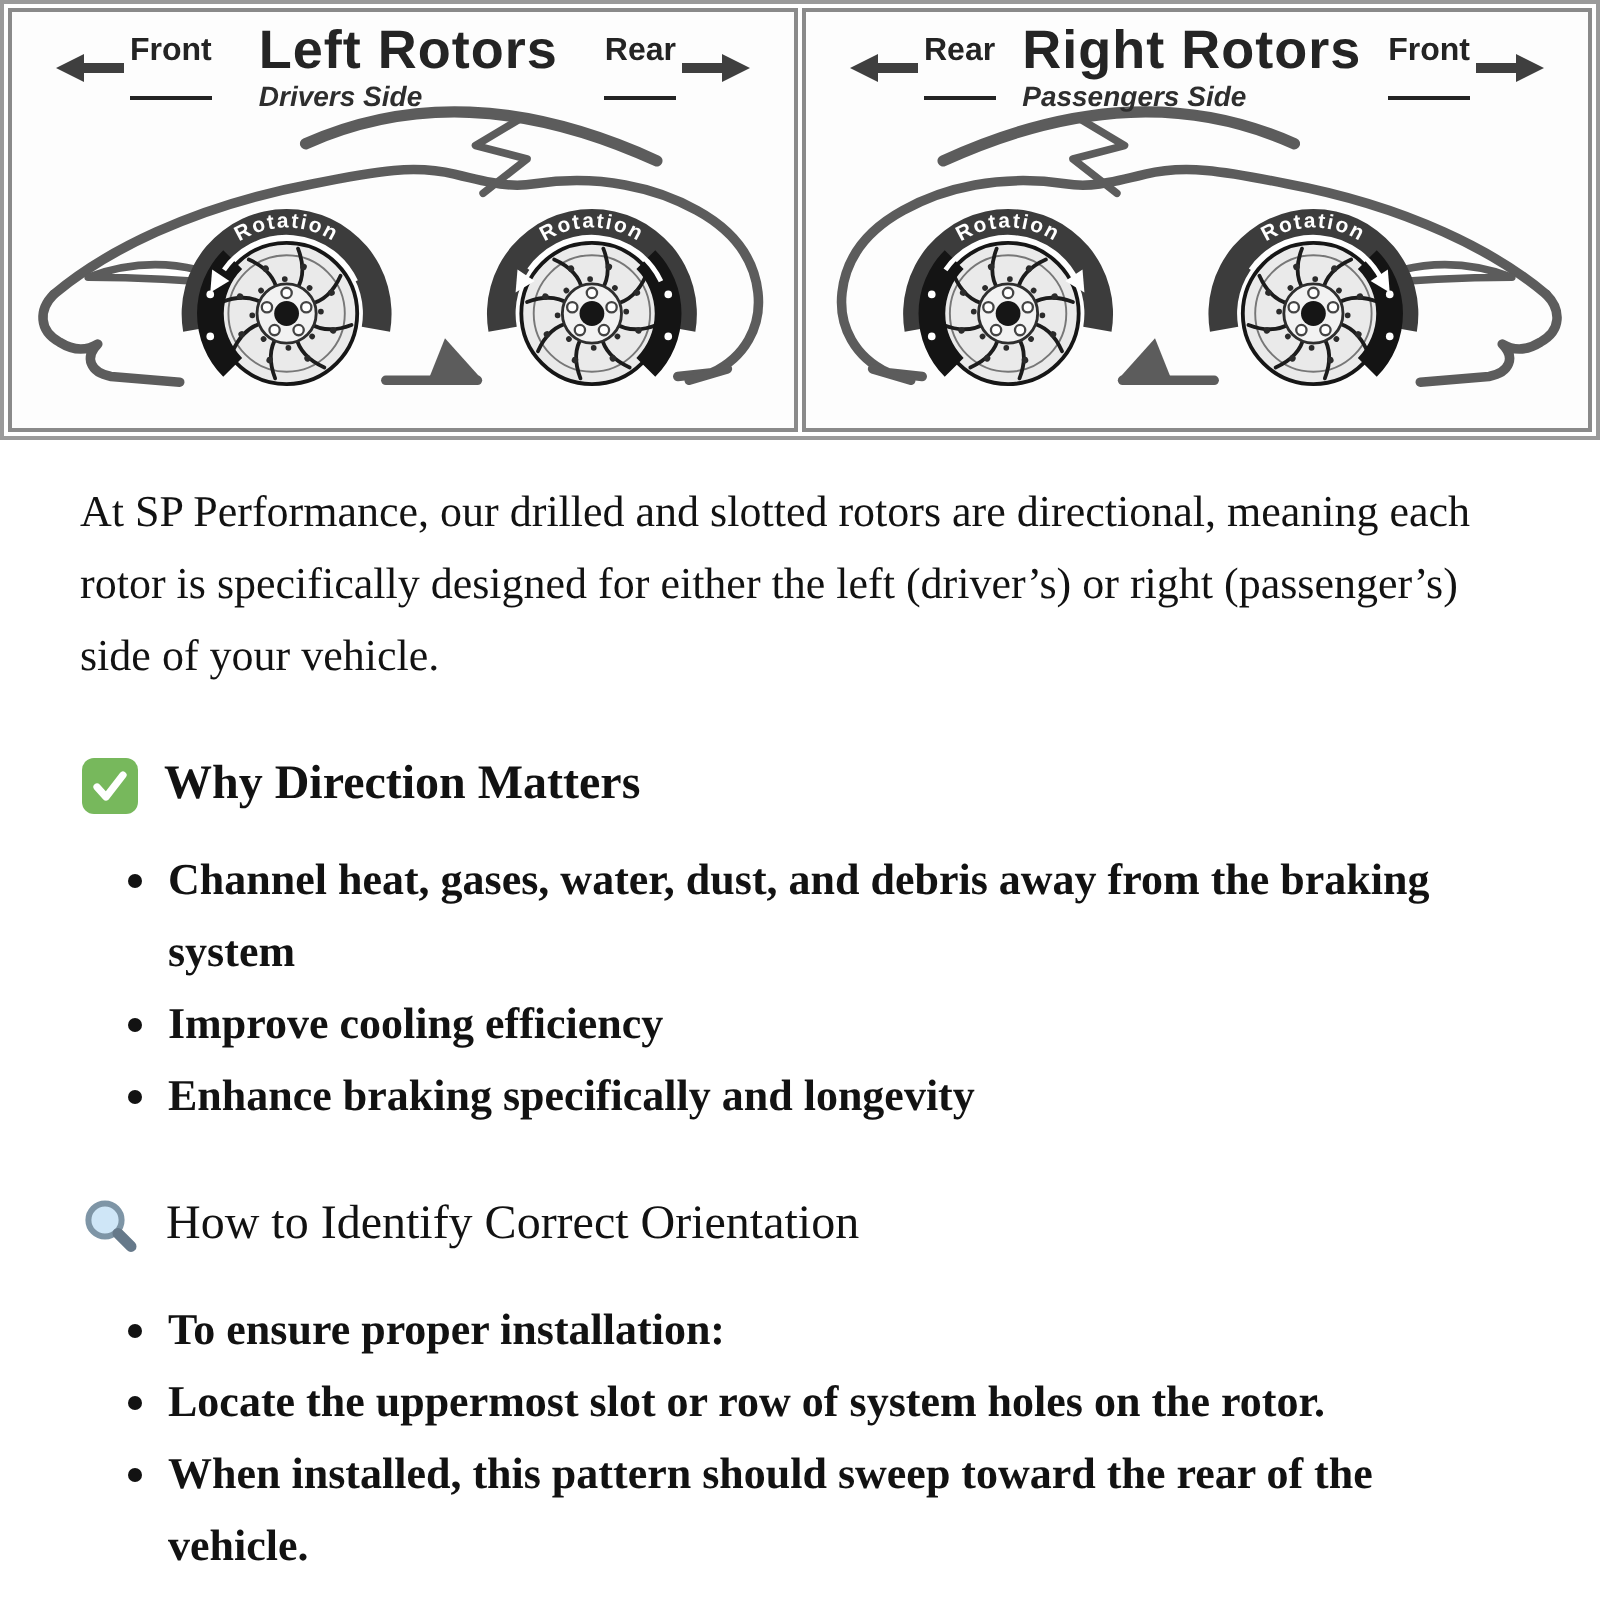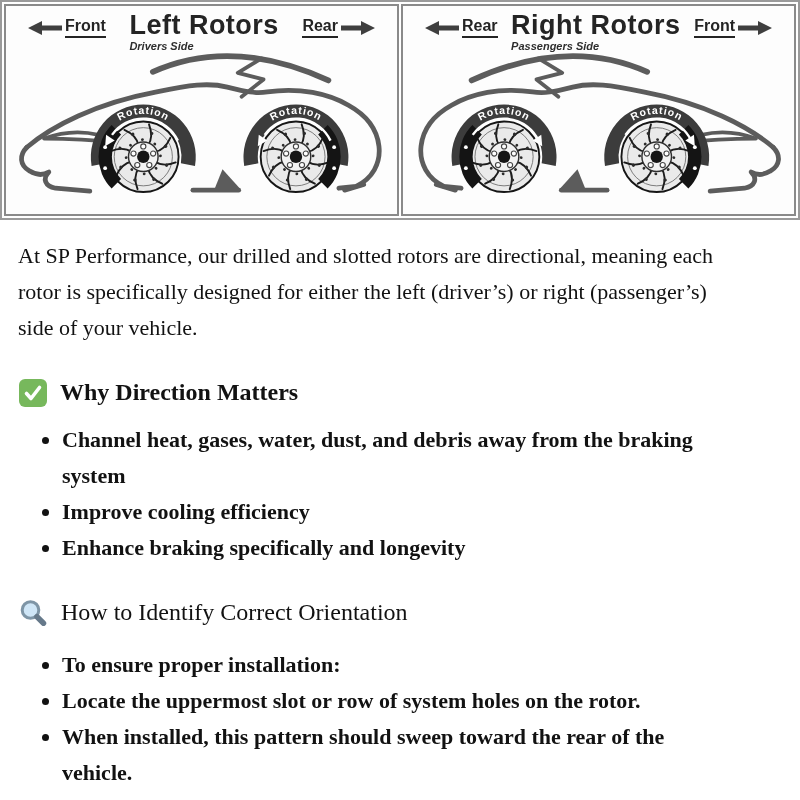--- a/index.html
+++ b/index.html
@@ -19,38 +19,38 @@
   .car-svg{position:absolute;left:0;top:0;width:100%;height:100%;}
   .panel-header{
     position:absolute;top:6px;left:0;right:0;z-index:2;
     display:flex;justify-content:space-between;align-items:flex-start;
     padding:0 22px;pointer-events:none;
   }
   .dir{
     display:flex;align-items:center;gap:3px;margin-top:6px;
     font-family:"Liberation Sans",sans-serif;font-weight:700;font-size:16px;color:#242424;
   }
-  .dir-label{border-bottom:2.5px solid #242424;line-height:1.05;padding-bottom:1px;}
+  .dir-label{border-bottom:2.5px solid #242424;line-height:1.05;padding-bottom:13px;}
   .title-block{text-align:left;margin-top:-1px;}
   .panel-title{
     font-family:"Liberation Sans",sans-serif;font-weight:700;font-size:27px;
     line-height:1.05;color:#242424;letter-spacing:0.5px;
   }
   .panel-sub{
     font-family:"Liberation Sans",sans-serif;font-weight:700;font-style:italic;
-    font-size:11px;color:#2e2e2e;margin-top:1px;
+    font-size:14px;color:#2e2e2e;margin-top:1px;
   }
   .rot{
     font-family:"Liberation Sans",sans-serif;font-weight:bold;font-size:11px;
     fill:#ffffff;letter-spacing:1px;
   }
   .slot{stroke:#1c1c1c;stroke-width:2;fill:none;stroke-linecap:round;}
   .bodyline{stroke:#5c5c5c;fill:none;stroke-linecap:round;stroke-linejoin:round;}
   
-  .content{padding:10px 28px 0 18px;font-size:22px;line-height:36px;}
+  .content{padding:10px 28px 0 40px;font-size:22px;line-height:36px;}
   .intro{max-width:715px;margin:8px 0 0;}
   .sec-title{
     display:flex;gap:12px;
     font-size:24px;font-weight:700;margin:32px 0 0;line-height:1.2;
   }
   .sec-title.normal{font-weight:400;}
   .icon-wrap{display:inline-flex;flex:0 0 auto;}
   .lead{margin:28px 0 0;}
   ul{margin:14px 0 0;padding-left:44px;font-weight:bold;}
   ul.second{margin-top:18px;}

